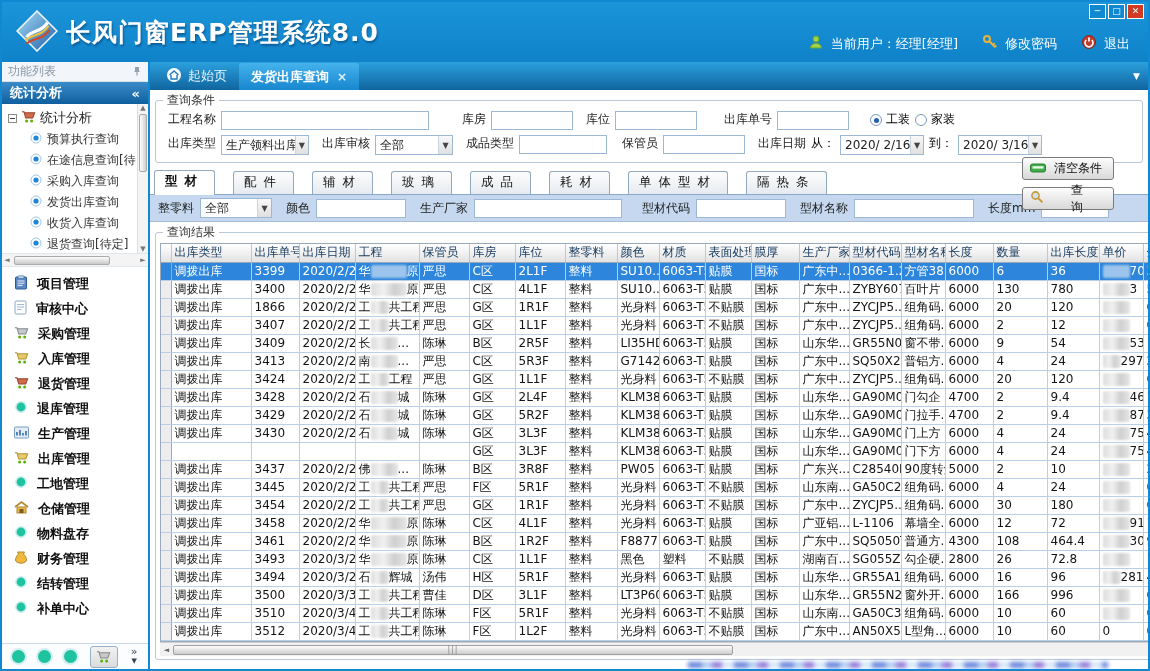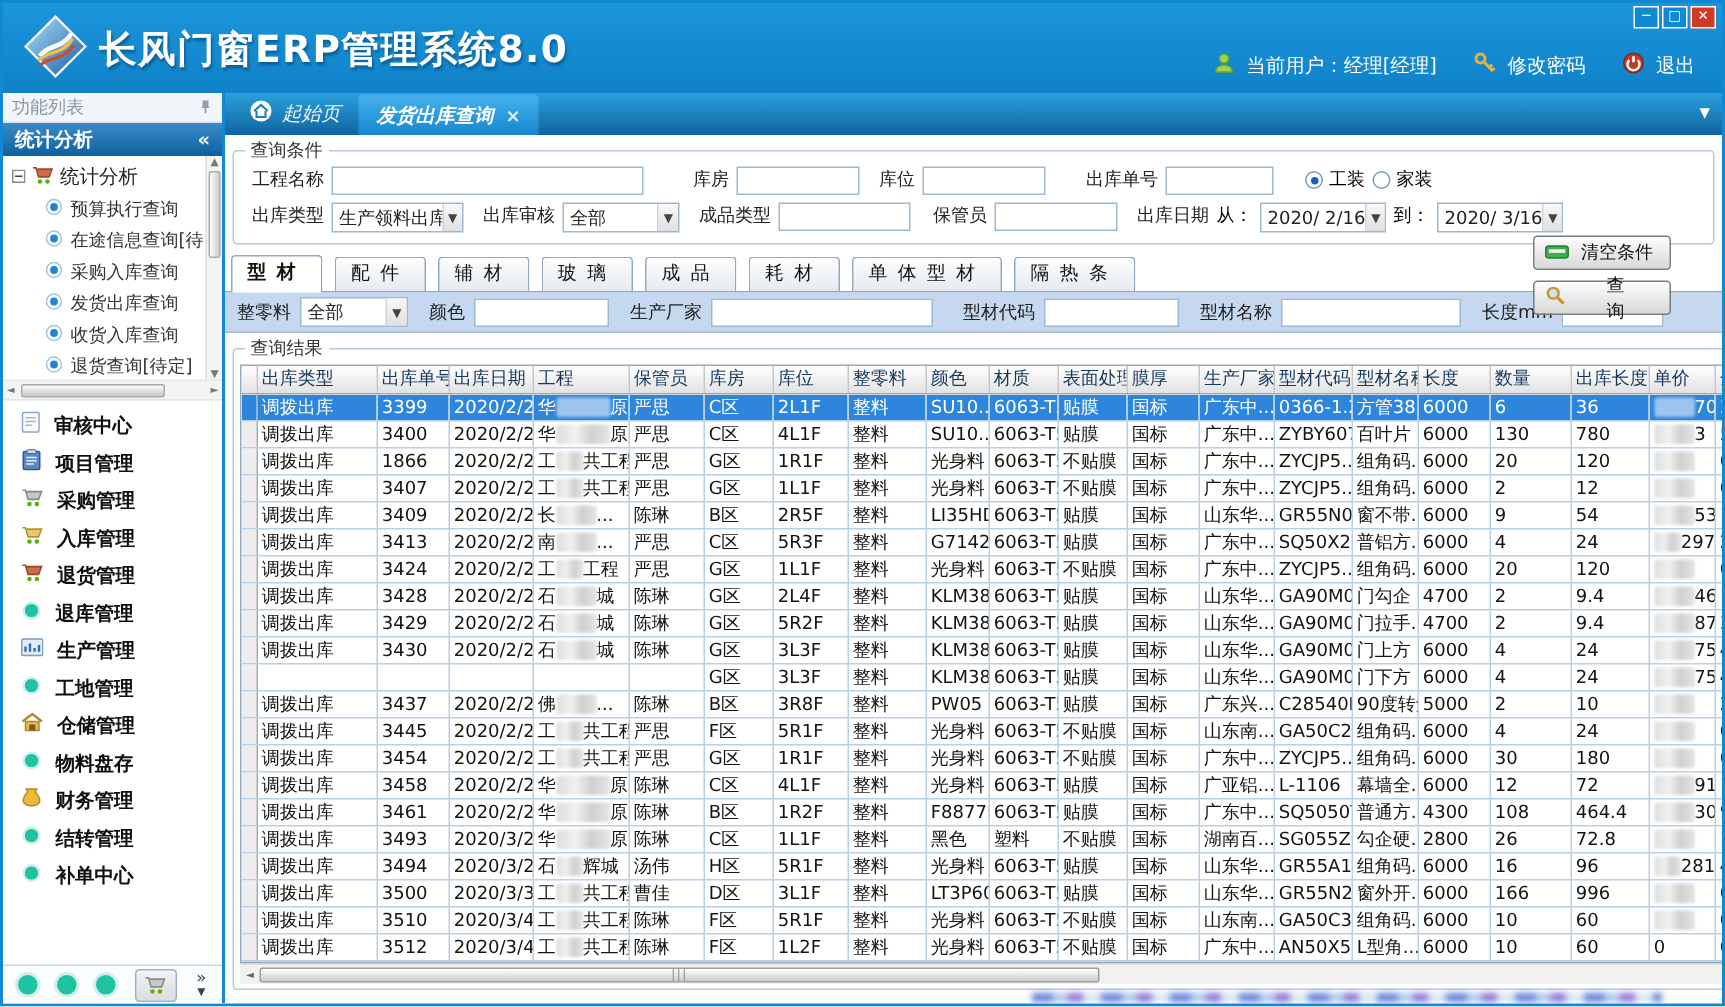--- a/index.html
+++ b/index.html
@@ -34,42 +34,42 @@
   .hscroll-mini .thumb { height:9px; flex:0 0 96px; margin:0 2px; background:linear-gradient(#fdfdfd,#c8c8c8); border:1px solid #aaa; border-radius:2px; }
   .menu { flex:1; overflow:hidden; padding-top:4px; }
   .menu-item { height:25px; display:flex; align-items:center; gap:9px; padding-left:12px; font-size:13px; font-weight:bold; color:#101010; cursor:default; }
   .side-footer { height:26px; border-top:1px solid #c9d8e6; display:flex; align-items:center; justify-content:space-around; padding:0 4px; background:#fbfdff; }
   .foot-dot { width:13px; height:13px; border-radius:50%; background:#1fc3a0; box-shadow:0 0 0 2px #d3eef0; }
   .foot-btn { width:28px; height:22px; border:1px solid #9ab0c6; border-radius:3px; background:linear-gradient(#f2f2f2,#dcdcdc); display:flex; align-items:center; justify-content:center; }
   .foot-ch { color:#345; font-size:11px; line-height:8px; text-align:center; }
 
   
   .main { flex:1; display:flex; flex-direction:column; overflow:hidden; position:relative; }
-  .tabbar { height:28px; background:linear-gradient(#2aa0dd,#10659f); display:flex; align-items:center; padding-left:4px; position:relative; flex:0 0 auto;font-style:italic; }
+  .tabbar { height:28px; background:linear-gradient(#2aa0dd,#10659f); display:flex; align-items:center; padding-left:4px; position:relative; flex:0 0 auto; }
   .tab { display:flex; align-items:center; gap:6px; color:#eaf5fc; padding:0 12px; height:28px; font-size:13px; }
   .tab.active { background:linear-gradient(#45b2ec,#1787cf); font-weight:bold; color:#fff; border-radius:3px 3px 0 0; height:27px; margin-top:1px; }
   .tab-close { font-size:12px; color:#dff0fb; margin-left:2px; }
   .tab-dd { position:absolute; right:8px; color:#fff; font-size:9px; }
 
   fieldset { border:1px solid #b9c9d9; border-radius:3px; margin:2px 5px 0 5px; padding:2px 4px 3px 4px; }
   legend { font-size:12px; color:#333; padding:0 4px; margin-left:3px; }
 
   .qrow { display:flex; align-items:flex-start; height:24px; gap:5px; white-space:nowrap; }
   .qlabel { color:#222; margin-left:8px; }
   .tb { height:19px; border:1px solid #9cb8d4; background:#fff; font-size:12px; padding:0 3px; font-family:inherit; }
   .combo { height:20px; border:1px solid #9cb8d4; background:#fff; display:flex; align-items:center; justify-content:space-between; padding-left:4px; font-size:12px; color:#222; }
   .combo .dd { width:14px; height:100%; display:flex; align-items:center; justify-content:center; font-size:8px; color:#444; background:linear-gradient(#f8f8f8,#e0e0e0); border-left:1px solid #c8d4e0; }
   .radio { display:flex; align-items:center; gap:4px; }
   .rb { width:12px; height:12px; border-radius:50%; border:1px solid #7a9ac0; background:#fff; display:inline-block; position:relative; }
   .rb.on::after { content:""; position:absolute; left:3px; top:3px; width:5px; height:5px; border-radius:50%; background:#1d5fb8; }
   .btncol { position:absolute; right:28px; top:48px; display:flex; flex-direction:column; gap:7px; }
   .btn95 { width:92px; height:23px; border:1px solid #7b7b7b; border-radius:3px; background:linear-gradient(#fdfdfd,#d8d8d8); display:flex; align-items:center; gap:8px; padding:0 7px; font-size:12px; color:#111; }
 
   .mtabs { display:flex; align-items:flex-end; padding:6px 2px 0 4px; border-bottom:1px solid #8aa8c8; background:#fff; flex:0 0 auto; }
-  .mtab { border:1px solid #93a9c0; border-bottom:none; border-radius:3px 3px 0 0; background:linear-gradient(#fdfdfd,#e6eaf0); padding:2px 10px 3px 10px; margin-right:8px; font-size:12.5px; color:#111; letter-spacing:7px; white-space:nowrap; }
+  .mtab { border:1px solid #93a9c0; border-bottom:none; border-radius:3px 3px 0 0; background:linear-gradient(#fdfdfd,#e6eaf0); padding:2px 10px 3px 10px; margin-right:18px; font-size:12.5px; color:#111; letter-spacing:7px; white-space:nowrap; }
   .mtab.active { background:#fff; font-weight:bold; position:relative; top:1px; padding-bottom:5px; }
   .subfilter { background:#c5d8ef; border-bottom:1px solid #a8bcd6; display:flex; align-items:center; height:27px; gap:6px; white-space:nowrap; flex:0 0 auto; }
 
   .results-fs { flex:1; display:flex; flex-direction:column; overflow:hidden; margin-bottom:0; }
   .results-body { flex:1; display:flex; overflow:hidden; border:1px solid #9aaabb; }
   .grid-wrap { flex:1; overflow:hidden; }
   table { border-collapse:collapse; table-layout:fixed; width:988px; font-size:12px; }
   th { background:linear-gradient(#ffffff,#e2e2e2); border-right:1px solid #c6c6c6; border-bottom:1px solid #9aaabb; color:#16385f; font-weight:normal; height:18px; text-align:left; padding:0 3px; white-space:nowrap; overflow:hidden; }
   td { border-right:1px solid #b8cfe8; border-bottom:1px solid #b8cfe8; height:18px; padding:0 3px; white-space:nowrap; overflow:hidden; color:#141414; background:#fff; }
   td.rowhdr { background:#ededed; border-right:1px solid #9aaabb; }
@@ -211,35 +211,35 @@
             <div style="position:absolute;bottom:0;left:0;right:0;">▼</div>
           </div>
       </div>
       <div class="hscroll-mini">
           <span style="width:10px;text-align:center;">◄</span>
           <div class="thumb"></div>
           <span style="margin-left:auto;width:10px;text-align:center;">►</span>
         </div>
       <div class="menu" id="menu-list">
           <div class="menu-item">
-            <span><svg width="13" height="15" viewBox="0 0 13 15">
-                <rect x="1" y="1" width="11" height="13" rx="1.2" fill="#fdfdfd" stroke="#8aa6c8"></rect>
-                <path d="M3 4.5h7M3 7h7M3 9.5h4.5" stroke="#9db8d8" stroke-width="1"></path>
-              </svg></span>
-            <span>审核中心</span>
-          </div>
-          <div class="menu-item">
             <span><svg width="14" height="15" viewBox="0 0 14 15">
                 <rect x="1.5" y="2" width="11" height="12" rx="1" fill="#5b87c5" stroke="#2d5a96"></rect>
                 <rect x="4" y="0.8" width="6" height="2.6" rx="0.8" fill="#c9d8ec" stroke="#2d5a96" stroke-width="0.6"></rect>
                 <path d="M3.5 6h7M3.5 8.2h7M3.5 10.4h5" stroke="#eef3fa" stroke-width="1"></path>
               </svg></span>
             <span>项目管理</span>
           </div>
           <div class="menu-item">
+            <span><svg width="13" height="15" viewBox="0 0 13 15">
+                <rect x="1" y="1" width="11" height="13" rx="1.2" fill="#fdfdfd" stroke="#8aa6c8"></rect>
+                <path d="M3 4.5h7M3 7h7M3 9.5h4.5" stroke="#9db8d8" stroke-width="1"></path>
+              </svg></span>
+            <span>审核中心</span>
+          </div>
+          <div class="menu-item">
             <span><svg width="15" height="15" viewBox="0 0 16 16">
                 <path d="M1 3h2.2l1.8 6.5h7.5L14.6 4H4" fill="#c4c8ce" stroke="#84888e" stroke-width="1.1"></path>
                 <circle cx="6" cy="12.8" r="1.6" fill="#59b200"></circle>
                 <circle cx="11.3" cy="12.8" r="1.6" fill="#59b200"></circle>
               </svg></span>
             <span>采购管理</span>
           </div>
           <div class="menu-item">
             <span><svg width="15" height="15" viewBox="0 0 16 16">
                 <path d="M1 3h2.2l1.8 6.5h7.5L14.6 4H4" fill="#e5c96a" stroke="#b59430" stroke-width="1.1"></path>
@@ -261,20 +261,28 @@
                 <circle cx="7" cy="7" r="5.2" fill="#1fc3a0" stroke="#cdeef0" stroke-width="1.6"></circle>
               </svg></span>
             <span>退库管理</span>
           </div>
           <div class="menu-item">
             <span><svg width="15" height="13" viewBox="0 0 15 13">
                 <rect x="0.5" y="1" width="14" height="11" rx="1" fill="#e4edf7" stroke="#7a9cc0"></rect>
                 <path d="M3 9.5V6M6 9.5V4M9 9.5V7M12 9.5V5" stroke="#2f6fb0" stroke-width="1.6"></path>
               </svg></span>
             <span>生产管理</span>
+          </div>
+          <div class="menu-item">
+            <span><svg width="15" height="15" viewBox="0 0 16 16">
+                <path d="M1 3h2.2l1.8 6.5h7.5L14.6 4H4" fill="#e5c96a" stroke="#b59430" stroke-width="1.1"></path>
+                <circle cx="6" cy="12.8" r="1.6" fill="#59b200"></circle>
+                <circle cx="11.3" cy="12.8" r="1.6" fill="#59b200"></circle>
+              </svg></span>
+            <span>出库管理</span>
           </div>
           <div class="menu-item">
             <span><svg width="14" height="14" viewBox="0 0 14 14">
                 <circle cx="7" cy="7" r="5.2" fill="#1fc3a0" stroke="#cdeef0" stroke-width="1.6"></circle>
               </svg></span>
             <span>工地管理</span>
           </div>
           <div class="menu-item">
             <span><svg width="15" height="13" viewBox="0 0 15 13">
                 <path d="M1 6L7.5 1L14 6" fill="none" stroke="#b08830" stroke-width="1.6"></path>

